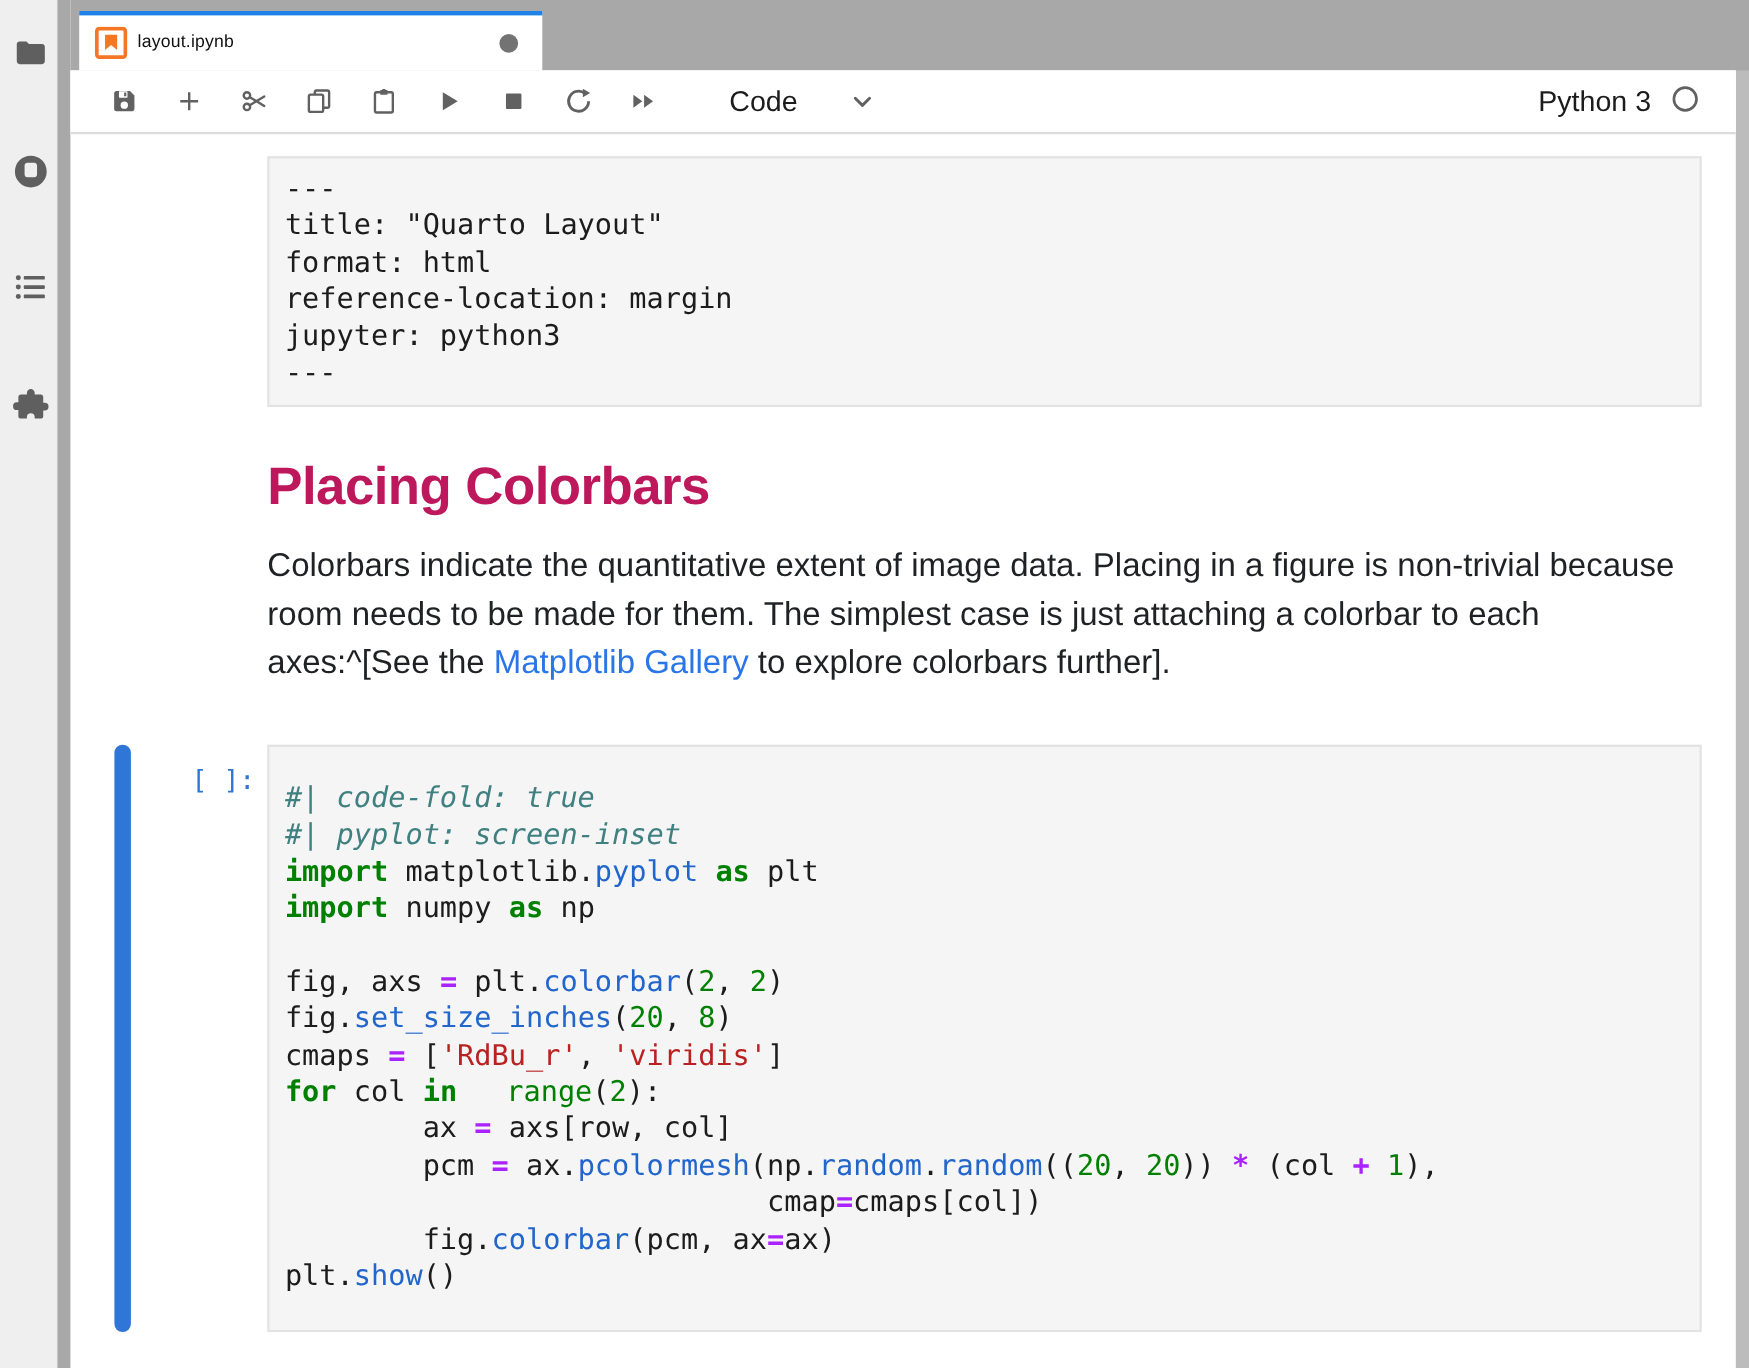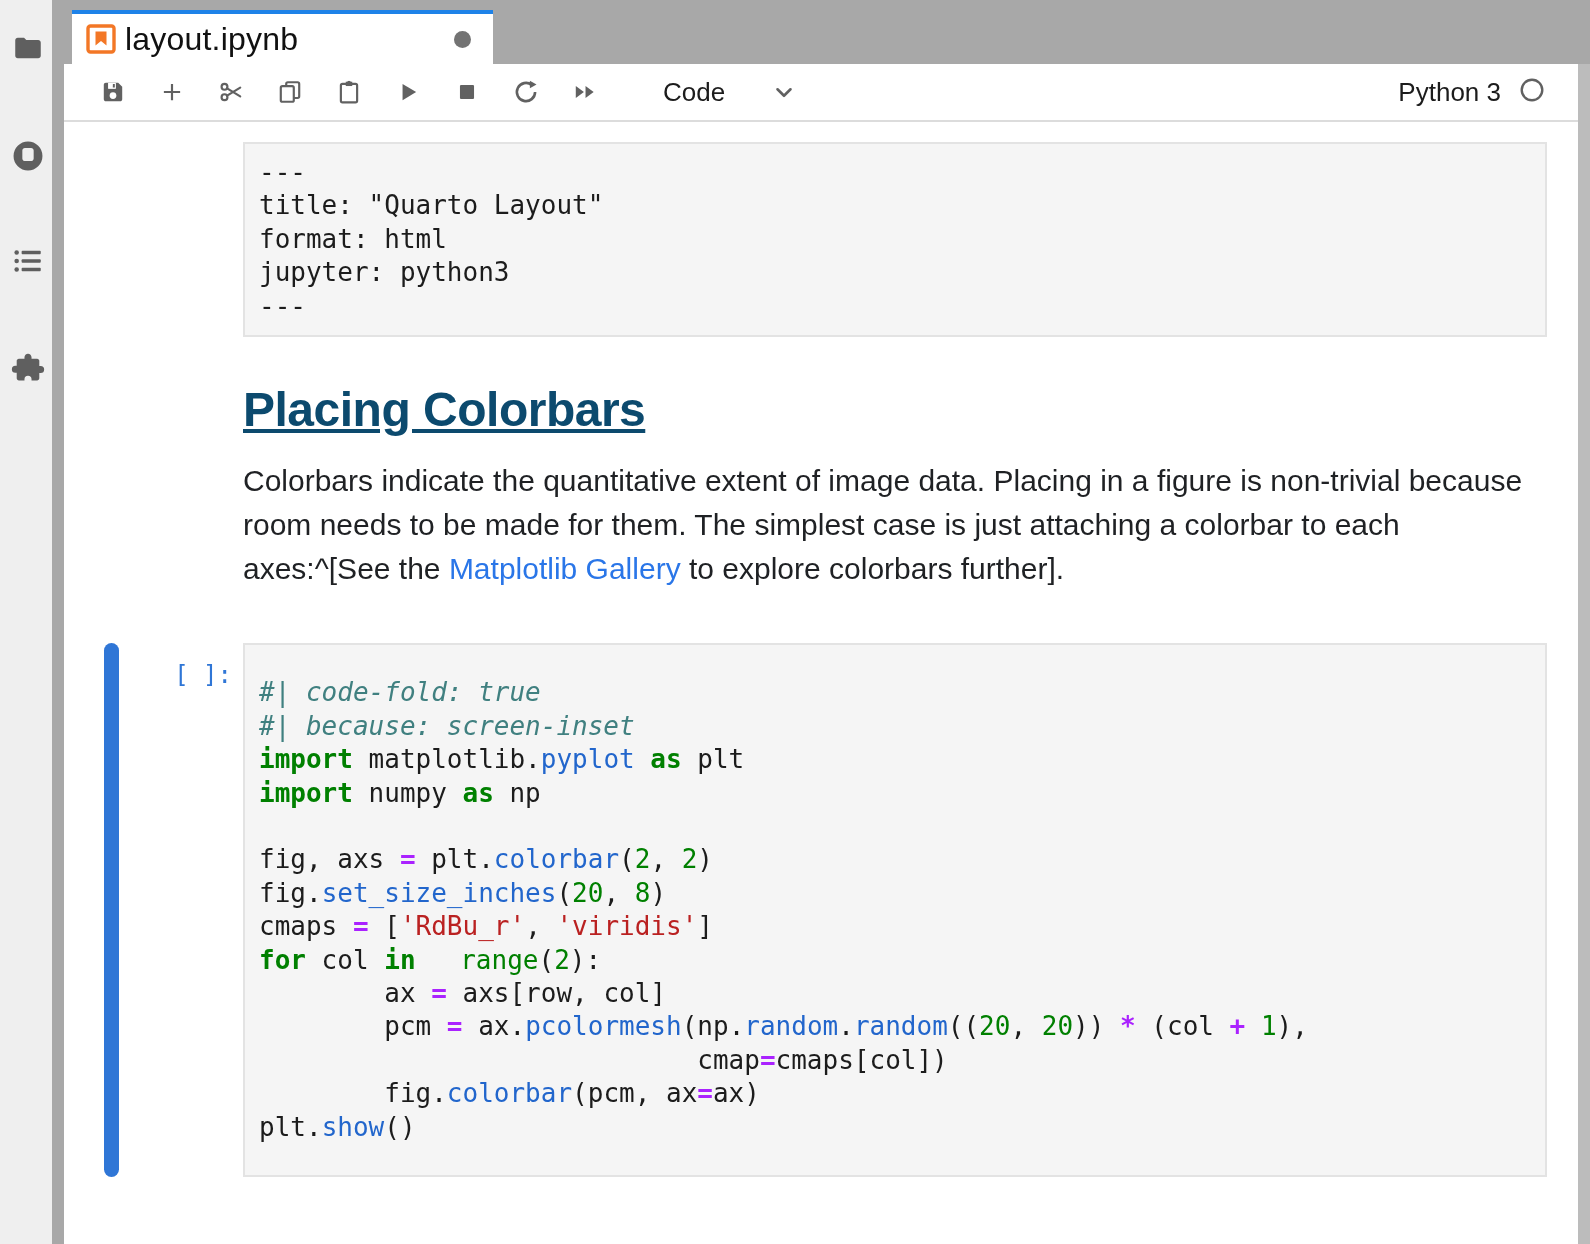--- a/index.html
+++ b/index.html
@@ -16,21 +16,21 @@
   #sidebar{position:absolute;left:0;top:0;width:52px;height:1244px;background:#efefef;z-index:5;}
   .side-icon{position:absolute;left:11px;width:34px;height:34px;color:var(--icongray);cursor:pointer;}
   .side-icon svg{width:34px;height:34px;display:block;}
   #left-divider{position:absolute;left:52px;top:0;width:12px;height:1244px;background:var(--framegray);z-index:4;}
   #right-strip{position:absolute;right:0;top:0;width:12px;height:1244px;background:var(--rightgray);z-index:4;}
 
   
   #tabbar{position:absolute;left:64px;top:0;right:0;height:64px;background:var(--framegray);z-index:6;}
   #tab{position:absolute;left:8px;top:10px;width:421px;height:54px;background:#fff;border-top:4px solid var(--tabline);display:flex;align-items:center;padding:0 22px 0 14px;}
   #tab .nb-icon{width:30px;height:30px;flex:none;margin-right:9px;}
-  #tab .tab-title{font-size:32px;color:#111;letter-spacing:.2px;white-space:nowrap;flex:1;}
+  #tab .tab-title{font-size:16px;color:#111;letter-spacing:.2px;white-space:nowrap;flex:1;}
   #tab .dirty-dot{width:17px;height:17px;border-radius:50%;background:#737373;flex:none;}
 
   
   #toolbar{position:absolute;left:64px;top:64px;right:12px;height:58px;background:#fff;border-bottom:2px solid #dcdcdc;display:flex;align-items:center;z-index:6;}
   #toolbar .tb-left{display:flex;align-items:center;gap:33px;margin-left:36px;}
   .tb-btn{width:26px;height:26px;color:#616161;cursor:pointer;flex:none;}
   .tb-btn svg{width:26px;height:26px;display:block;}
   #celltype{display:flex;align-items:center;margin-left:32px;cursor:pointer;}
   #celltype .ct-label{font-size:26px;color:#1c1c1c;}
   #celltype .ct-chevron{width:26px;height:26px;color:#616161;margin-left:46px;}
@@ -41,21 +41,21 @@
   
   #content{position:absolute;left:64px;top:124px;right:12px;bottom:0;background:#fff;overflow:hidden;z-index:3;}
   .gutter-indent{margin-left:179px;}
   .codebox{width:1304px;background:#f5f5f5;border:2px solid #e3e3e3;}
   .mono{font-family:"DejaVu Sans Mono","Liberation Mono",monospace;font-size:26px;line-height:33.4px;color:#1c1c1c;}
   .mono-line{white-space:pre;min-height:33.4px;}
 
   #yaml-cell{margin-top:18px;}
   #yaml-cell .codebox{padding:12px 14px;}
 
-  #md-cell h1{font-size:48px;line-height:1.05;font-weight:bold;color:#0c4a6e;margin:48px 0 0 179px;letter-spacing:-.5px;text-decoration:underline;}
+  #md-cell h1{font-size:48px;line-height:1.05;font-weight:bold;color:#be185d;margin:48px 0 0 179px;letter-spacing:-.5px;}
   #md-cell p{font-size:30px;line-height:44px;color:#1f2124;margin:24px 0 0 179px;width:1310px;}
   #md-cell a{color:var(--link);text-decoration:none;cursor:pointer;}
 
   #code-cell{position:relative;display:flex;margin-top:52px;}
   #active-bar{position:absolute;left:40px;top:0;width:15px;height:100%;border-radius:8px;background:var(--accent);cursor:pointer;}
   #prompt{flex:none;width:179px;text-align:right;padding:18px 11px 0 0;font-family:"DejaVu Sans Mono","Liberation Mono",monospace;font-size:24px;color:var(--accent);white-space:pre;}
   #code-cell .codebox{padding:31px 14px;flex:none;}
 
   .tok-kw{color:var(--kw);font-weight:bold;}
   .tok-bi{color:var(--bi);margin-left:29px;}
@@ -168,40 +168,41 @@
 </div>
 
 <main id="content">
 
   <section id="yaml-cell" class="gutter-indent">
     <div class="codebox mono">
       <div>
           <div class="mono-line">---</div>
           <div class="mono-line">title: "Quarto Layout"</div>
           <div class="mono-line">format: html</div>
+          <div class="mono-line">reference-location: margin</div>
           <div class="mono-line">jupyter: python3</div>
           <div class="mono-line">---</div>
         </div>
     </div>
   </section>
 
   <section id="md-cell">
     <h1>Placing Colorbars</h1>
     <p><span>Colorbars indicate the quantitative extent of image data. Placing in a figure is non-trivial because</span><br>
       <span>room needs to be made for them. The simplest case is just attaching a colorbar to each</span><br>
       <span>axes:^[See the </span><a href="#">Matplotlib Gallery</a><span> to explore colorbars further].</span></p>
   </section>
 
   <section id="code-cell">
     <div id="active-bar"></div>
     <div id="prompt">[ ]:</div>
     <div class="codebox mono">
       <div>
           <div class="mono-line"><span class="tok-com">#| code-fold: true</span></div>
-          <div class="mono-line"><span class="tok-com">#| because: screen-inset</span></div>
+          <div class="mono-line"><span class="tok-com">#| pyplot: screen-inset</span></div>
           <div class="mono-line"><span class="tok-kw">import</span><span> matplotlib.</span><span class="tok-prop">pyplot</span><span> </span><span class="tok-kw">as</span><span> plt</span></div>
           <div class="mono-line"><span class="tok-kw">import</span><span> numpy </span><span class="tok-kw">as</span><span> np</span></div>
           <div class="mono-line"></div>
           <div class="mono-line"><span>fig, axs </span><span class="tok-op">=</span><span> plt.</span><span class="tok-prop">colorbar</span><span>(</span><span class="tok-num">2</span><span>, </span><span class="tok-num">2</span><span>)</span></div>
           <div class="mono-line"><span>fig.</span><span class="tok-prop">set_size_inches</span><span>(</span><span class="tok-num">20</span><span>, </span><span class="tok-num">8</span><span>)</span></div>
           <div class="mono-line"><span>cmaps </span><span class="tok-op">=</span><span> [</span><span class="tok-str">'RdBu_r'</span><span>, </span><span class="tok-str">'viridis'</span><span>]</span></div>
           <div class="mono-line"><span class="tok-kw">for</span><span> col </span><span class="tok-kw">in</span><span> </span><span class="tok-bi">range</span><span>(</span><span class="tok-num">2</span><span>):</span></div>
           <div class="mono-line"><span>        ax </span><span class="tok-op">=</span><span> axs[row, col]</span></div>
           <div class="mono-line"><span>        pcm </span><span class="tok-op">=</span><span> ax.</span><span class="tok-prop">pcolormesh</span><span>(np.</span><span class="tok-prop">random</span><span>.</span><span class="tok-prop">random</span><span>((</span><span class="tok-num">20</span><span>, </span><span class="tok-num">20</span><span>)) </span><span class="tok-op">*</span><span> (col </span><span class="tok-op">+</span><span> </span><span class="tok-num">1</span><span>),</span></div>
           <div class="mono-line"><span>                            cmap</span><span class="tok-op">=</span><span>cmaps[col])</span></div>

